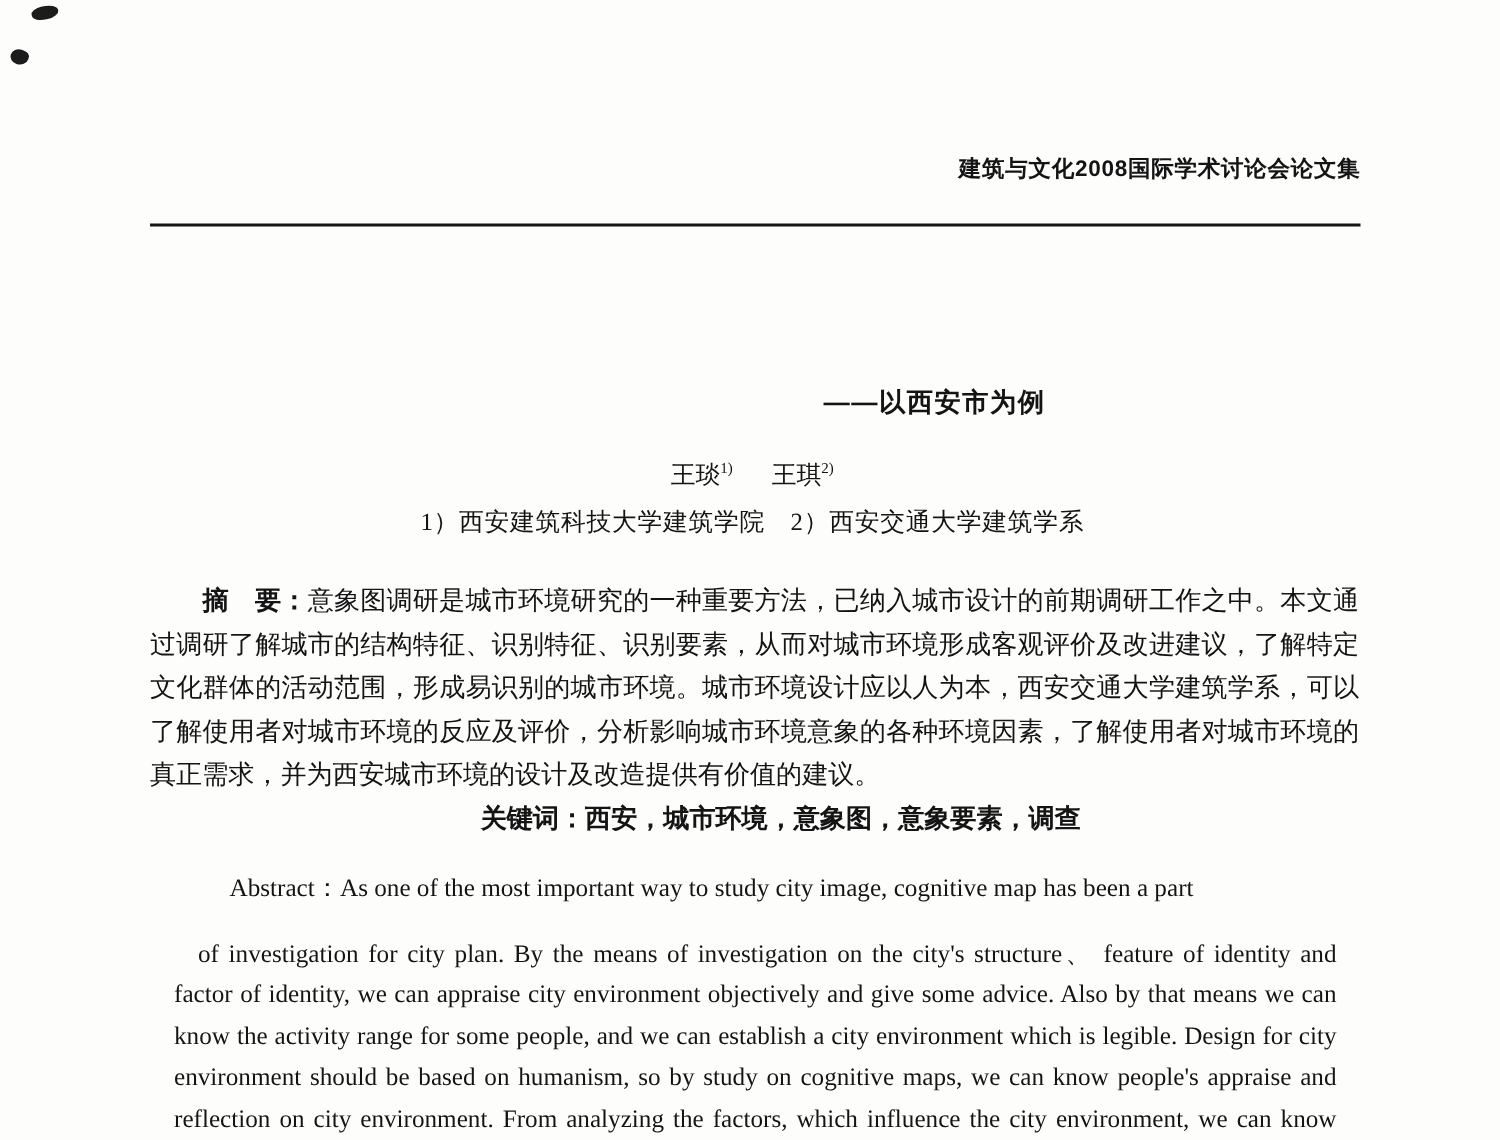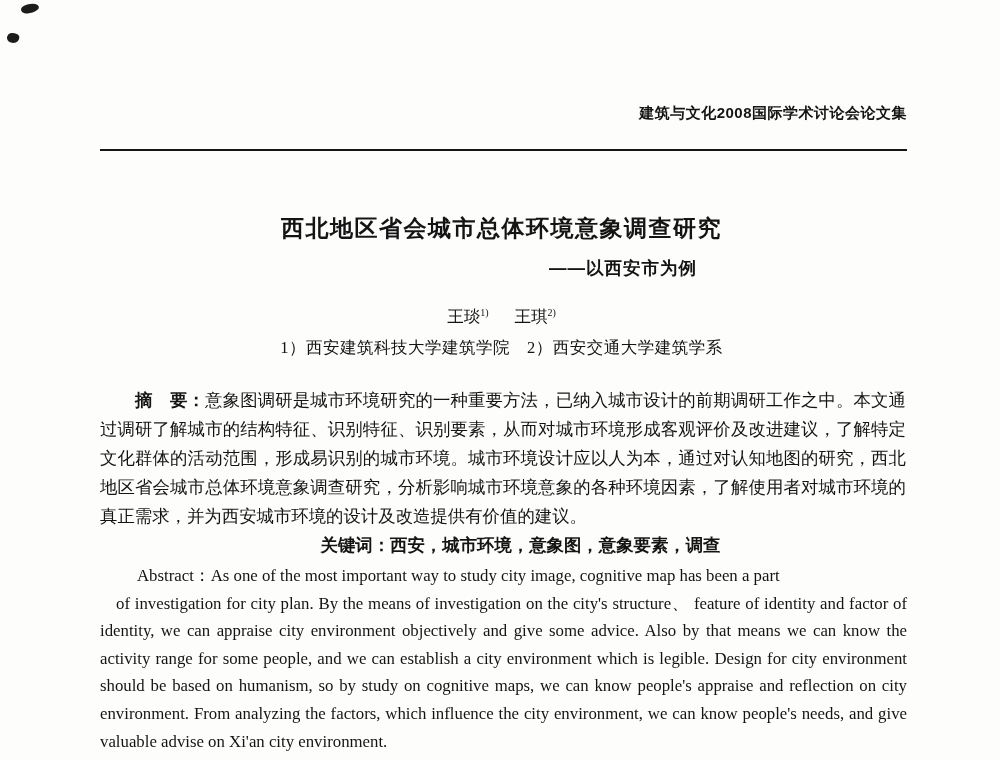--- a/index.html
+++ b/index.html
@@ -122,48 +122,47 @@
 
   
   .abstract-en {
     position: absolute;
     left: 100px;
     top: 562px;
     width: 807px;
     font-size: 16.8px;
     line-height: 27.6px;
   }
-  .abstract-en p { margin: 0; }
+  .abstract-en p { margin: 16px; }
   .abstract-en .p1 { text-indent: 37px; }
   .abstract-en .p2 { text-indent: 16px; text-align: justify; }
 </style>
 </head>
 <body>
 
 <div class="page">
 
   <div class="artifact a1"></div>
   <div class="artifact a2"></div>
 
   <div class="header-block">
     <div class="header-cn">建筑与文化2008国际学术讨论会论文集</div>
   </div>
 
   <div class="rule"></div>
 
-  <h1 class="title">西北地区省会城市总体环境意象调查研究</h1>
 
   <div class="subtitle">——以西安市为例</div>
 
   <div class="authors"><span class="author-1">王琰</span><sup>1)</sup><span class="author-2">王琪</span><sup>2)</sup></div>
 
   <div class="affiliations">1）西安建筑科技大学建筑学院　2）西安交通大学建筑学系</div>
 
   <div class="abstract-cn">
-    <p><span class="label-cn">摘　要：</span><span>意象图调研是城市环境研究的一种重要方法，已纳入城市设计的前期调研工作之中。本文通过调研了解城市的结构特征、识别特征、识别要素，从而对城市环境形成客观评价及改进建议，了解特定文化群体的活动范围，形成易识别的城市环境。城市环境设计应以人为本，通过对认知地图的研究，西北地区省会城市总体环境意象调查研究，分析影响城市环境意象的各种环境因素，了解使用者对城市环境的真正需求，并为西安城市环境的设计及改造提供有价值的建议。</span></p>
+    <p><span class="label-cn">摘　要：</span><span>意象图调研是城市环境研究的一种重要方法，已纳入城市设计的前期调研工作之中。本文通过调研了解城市的结构特征、识别特征、识别要素，从而对城市环境形成客观评价及改进建议，了解特定文化群体的活动范围，形成易识别的城市环境。城市环境设计应以人为本，西安交通大学建筑学系，可以了解使用者对城市环境的反应及评价，分析影响城市环境意象的各种环境因素，了解使用者对城市环境的真正需求，并为西安城市环境的设计及改造提供有价值的建议。</span></p>
     <p class="keywords"><span>关键词：</span><span>西安，城市环境，意象图，意象要素，调查</span></p>
   </div>
 
   <div class="abstract-en">
     <p class="p1"><span>Abstract：</span><span>As one of the most important way to study city image, cognitive map has been a part</span></p>
     <p class="p2">of investigation for city plan. By the means of investigation on the city's structure、 feature of identity and factor of identity, we can appraise city environment objectively and give some advice. Also by that means we can know the activity range for some people, and we can establish a city environment which is legible. Design for city environment should be based on humanism, so by study on cognitive maps, we can know people's appraise and reflection on city environment. From analyzing the factors, which influence the city environment, we can know people's needs, and give valuable advise on Xi'an city environment.</p>
   </div>
 
 </div>
 

